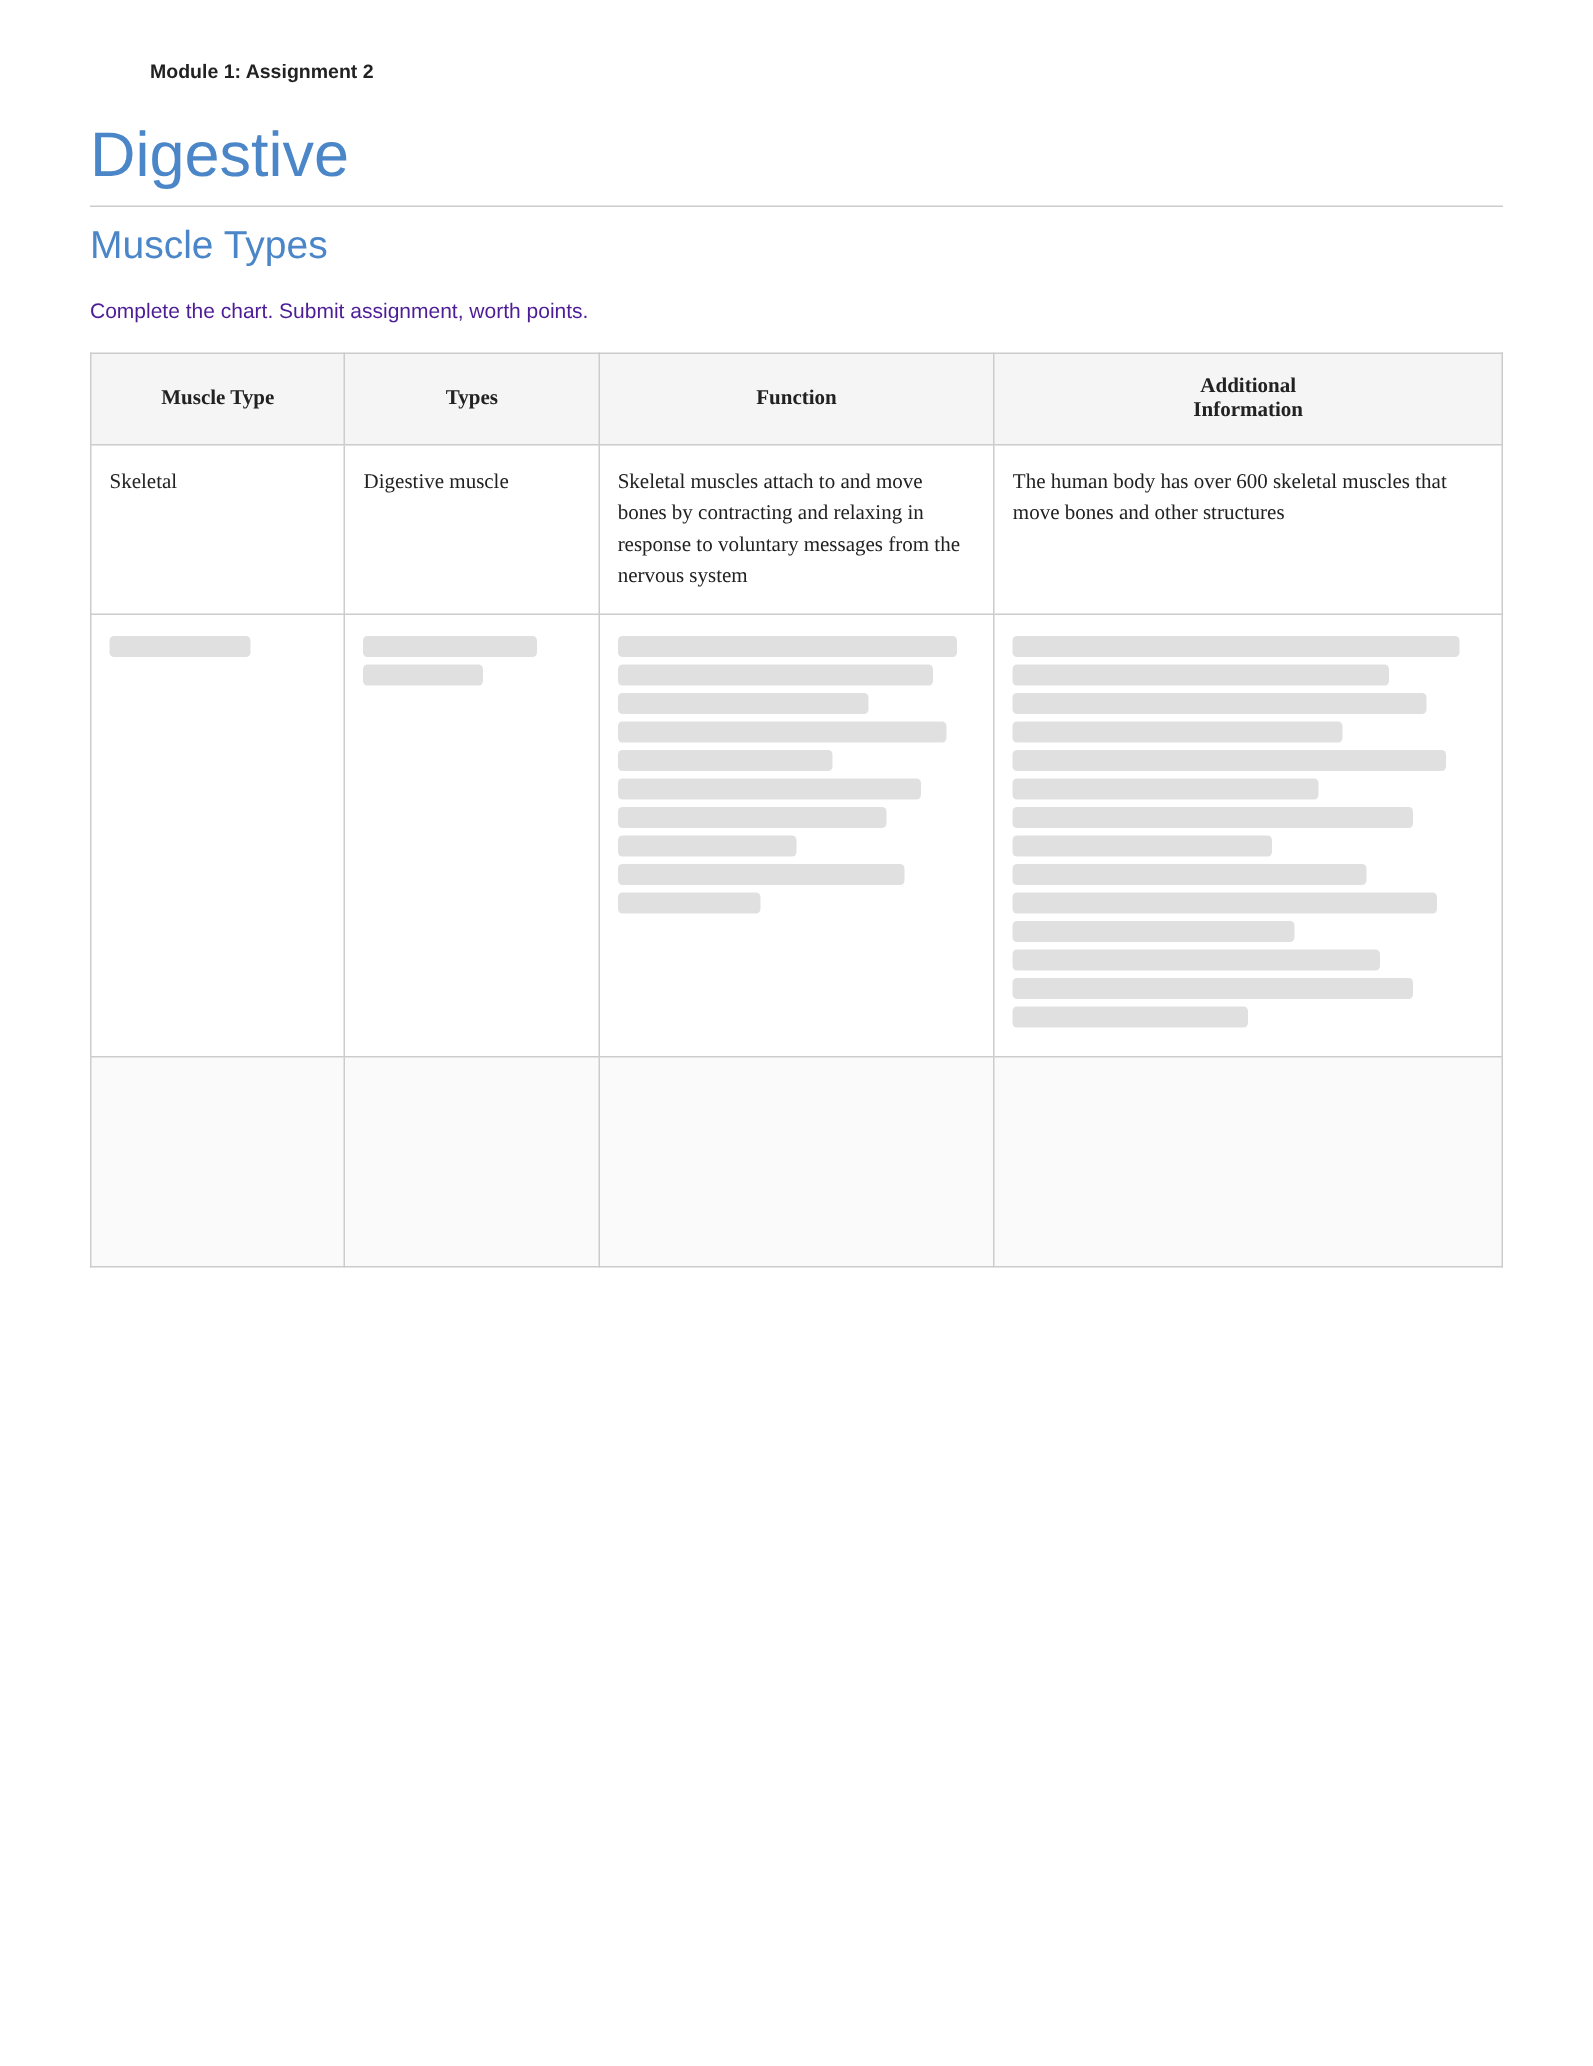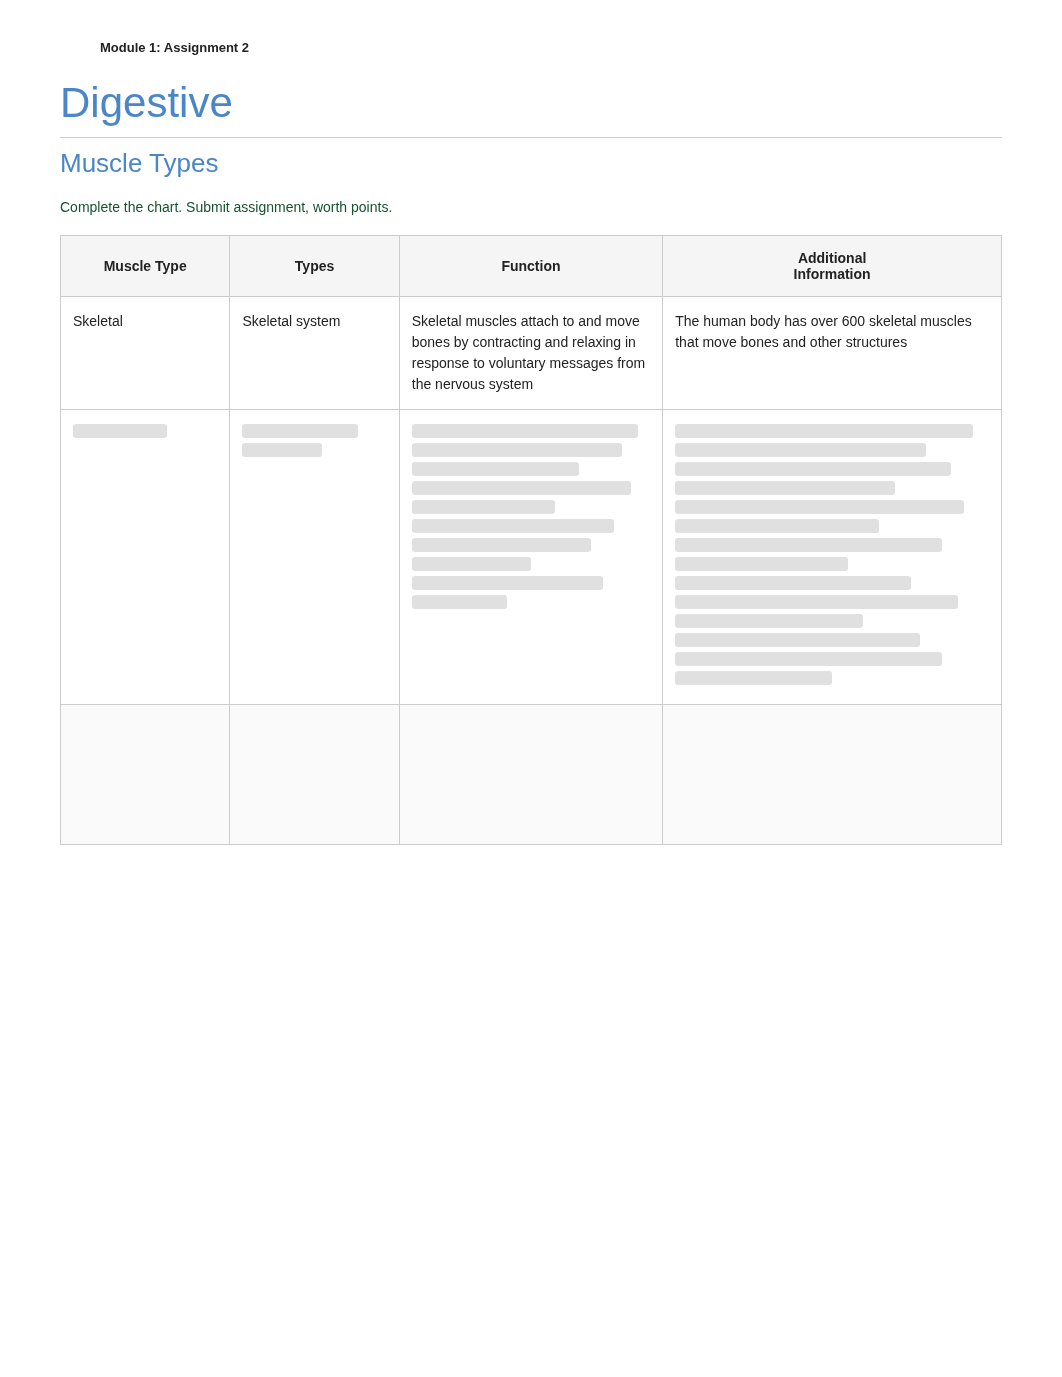--- a/index.html
+++ b/index.html
@@ -49,28 +49,29 @@
     .section-title {
       font-size: 26px;
       color: #4a86c8;
       font-weight: 400;
       margin-bottom: 20px;
       margin-top: 10px;
     }
 
     .instruction {
       font-size: 14px;
-      color: #14532d;
+      color: #4c1d95;
       margin-bottom: 20px;
     }
 
     table {
       width: 100%;
       border-collapse: collapse;
       border: 1px solid #cccccc;
+      font-family: Liberation Serif, serif;
     }
 
     th {
       background-color: #f5f5f5;
       font-weight: bold;
       font-size: 14px;
       text-align: center;
       padding: 14px 12px;
       border: 1px solid #cccccc;
       vertical-align: middle;
@@ -127,21 +128,21 @@
       <th class="col-muscle-type">Muscle Type</th>
       <th class="col-muscle">Types</th>
       <th class="col-function">Function</th>
       <th class="col-additional">Additional<br>Information</th>
     </tr>
   </thead>
   <tbody>
 
     <tr>
       <td>Skeletal</td>
-      <td>Skeletal system</td>
+      <td>Digestive muscle</td>
       <td>Skeletal muscles attach to and move bones by contracting and relaxing in response to voluntary messages from the nervous system</td>
       <td>The human body has over 600 skeletal muscles that move bones and other structures</td>
     </tr>
 
 
     <tr class="blurred-row">
       <td>
         <span class="blur-line" style="width:65%;"></span>
       </td>
       <td>

